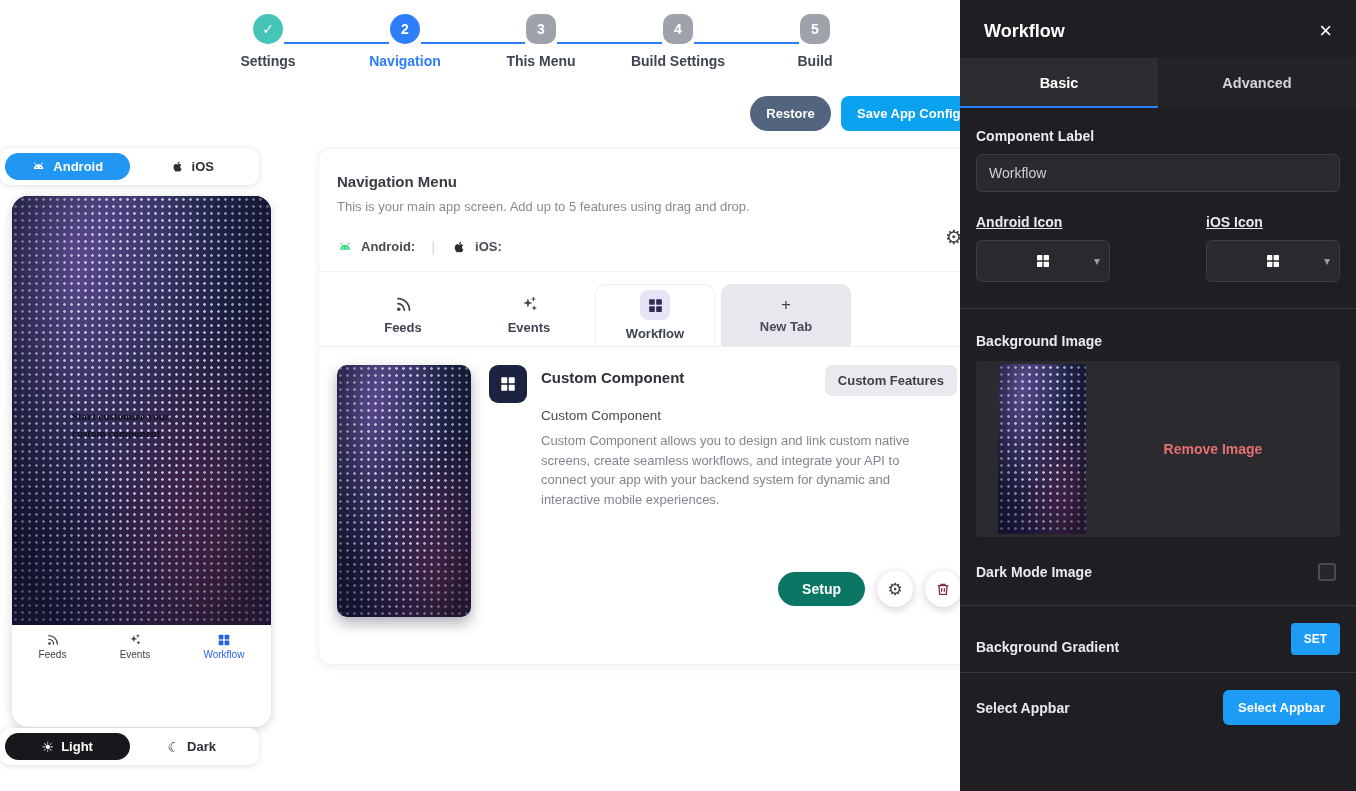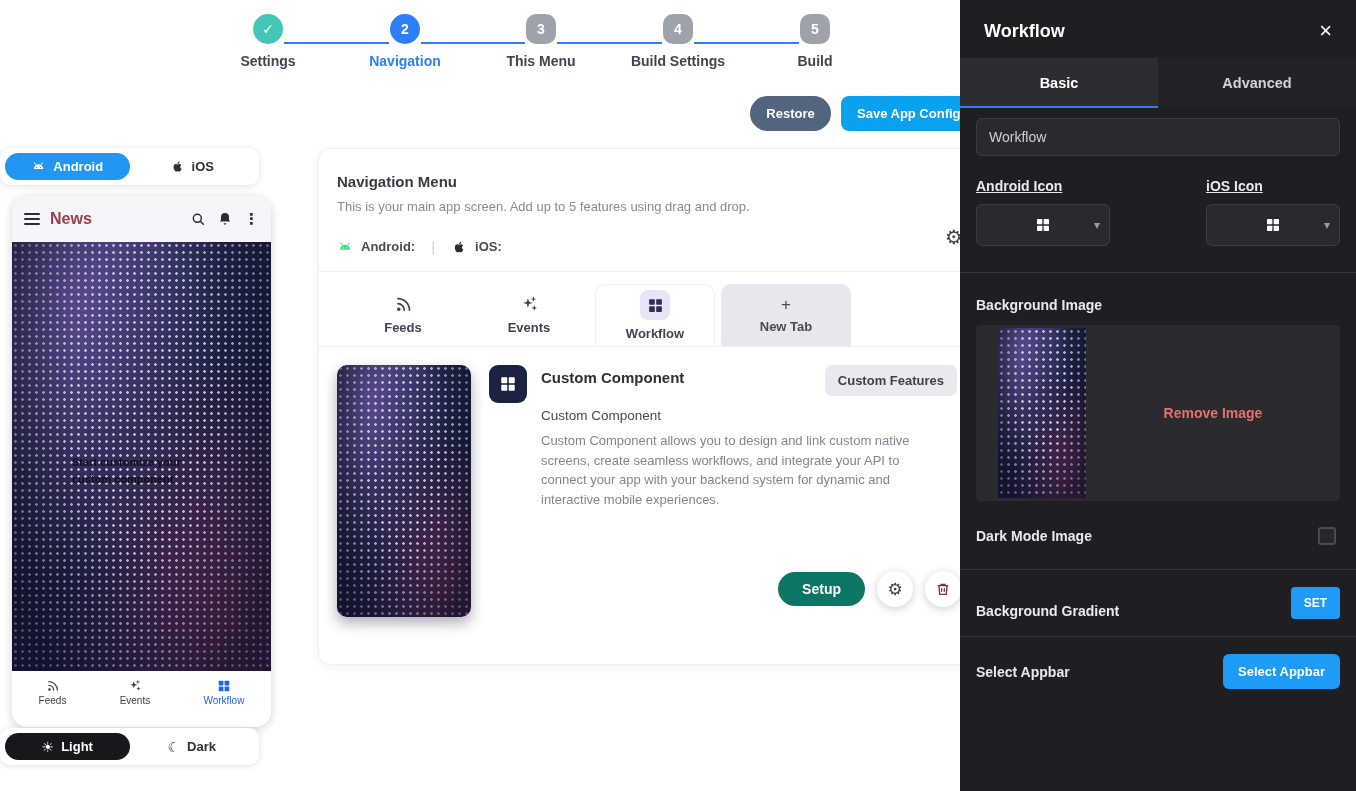--- a/index.html
+++ b/index.html
@@ -53,21 +53,21 @@
   
   .phone{position:absolute;left:12px;top:196px;width:259px;height:531px;background:#fff;border-radius:16px;
     box-shadow:0 2px 10px rgba(30,30,60,.2);overflow:hidden;}
   .p-appbar{height:46px;background:#f7f5f9;display:flex;align-items:center;padding:0 12px;gap:10px;}
   .hamburger{cursor:pointer;}
   .hamburger i{display:block;width:16px;height:2px;background:#2c2c34;margin:3px 0;border-radius:1px;}
   .p-title{font-size:16px;font-weight:700;color:#a03c4c;}
   .p-actions{margin-left:auto;display:flex;align-items:center;gap:11px;color:#2c2c34;}
   .p-actions svg{width:16px;height:16px;cursor:pointer;}
   .kebab{font-size:15px;font-weight:700;cursor:pointer;}
-  .p-screen{height:429px;position:relative;}
+  .p-screen{height:429px;position:relative;font-family:Liberation Serif, serif;}
   .p-overlay{position:absolute;left:60px;top:212px;font-size:11px;font-weight:700;color:#10101f;line-height:1.5;}
   .p-nav{height:42px;display:flex;align-items:center;justify-content:space-around;background:#fff;}
   .pn-item{display:flex;flex-direction:column;align-items:center;gap:2px;font-size:10px;color:#3c3c44;cursor:pointer;}
   .pn-item svg{width:14px;height:14px;}
   .pn-item.active{color:#2563eb;}
   .p-strip{height:14px;background:#fff;}
 
   
   .card{position:absolute;left:318px;top:148px;width:672px;height:517px;background:#fff;border:1px solid #eef0f4;
     border-radius:12px;box-shadow:0 2px 10px rgba(40,40,80,.06);box-sizing:border-box;padding:20px 18px 0;}
@@ -190,39 +190,20 @@
     </div>
     <div class="seg">
       <svg viewBox="0 0 24 24" fill="currentColor">
           <path d="M16.4 12.7c0-2 1.6-3 1.7-3.1-.9-1.4-2.4-1.6-2.9-1.6-1.2-.1-2.4.7-3 .7-.6 0-1.6-.7-2.6-.7-1.3 0-2.6.8-3.3 2-1.4 2.4-.4 6 1 8 .7 1 1.5 2.1 2.5 2 1 0 1.4-.6 2.6-.6s1.6.6 2.6.6c1.1 0 1.8-1 2.4-2 .8-1.1 1.1-2.2 1.1-2.3 0 0-2.1-.8-2.1-3zM14.4 6.7c.5-.7.9-1.6.8-2.6-.8 0-1.8.6-2.3 1.2-.5.6-1 1.6-.8 2.5.9.1 1.8-.4 2.3-1.1z"></path>
         </svg>
       <span>iOS</span>
     </div>
   </div>
 
   <div class="phone">
-    <div class="p-appbar">
-      <div class="hamburger">
-          <i></i>
-          <i></i>
-          <i></i>
-        </div>
-      <div class="p-title">News</div>
-      <div class="p-actions">
-        <svg viewBox="0 0 24 24" fill="none" stroke="currentColor" stroke-width="2.2">
-            <circle cx="11" cy="11" r="6"></circle>
-            <path d="M15.8 15.8 20 20" stroke-linecap="round"></path>
-          </svg>
-        <svg viewBox="0 0 24 24" fill="currentColor">
-            <path d="M12 3a6 6 0 0 0-6 6v4l-1.6 2.7h15.2L18 13V9a6 6 0 0 0-6-6z"></path>
-            <path d="M10 18.5a2 2 0 0 0 4 0z"></path>
-          </svg>
-        <span class="kebab">⋮</span>
-      </div>
-    </div>
     <div class="p-screen worldmap">
       <div class="p-overlay">
         <div>Start customize your</div>
         <div>custom component</div>
       </div>
     </div>
     <div class="p-nav">
       <div class="pn-item">
         <svg viewBox="0 0 24 24">
             <path d="M5 11a8 8 0 0 1 8 8" fill="none" stroke="currentColor" stroke-width="2.2" stroke-linecap="round"></path>
@@ -352,20 +333,21 @@
   <div class="panel">
     <div class="panel-head">
       <div class="panel-title">Workflow</div>
       <span class="panel-close">×</span>
     </div>
     <div class="panel-tabs">
       <div class="ptab basic">Basic</div>
       <div class="ptab adv">Advanced</div>
     </div>
     <div class="panel-body">
+      <div class="f-label">Component Label</div>
       <input class="f-input" value="Workflow" style="">
 
       <div class="icon-selects">
         <div class="icol">
           <div class="f-label">Android Icon</div>
           <div class="iselect">
             <svg viewBox="0 0 24 24" fill="currentColor">
                 <rect x="3" y="3" width="8" height="8" rx="1"></rect>
                 <rect x="13" y="3" width="8" height="8" rx="1"></rect>
                 <rect x="3" y="13" width="8" height="8" rx="1"></rect>

